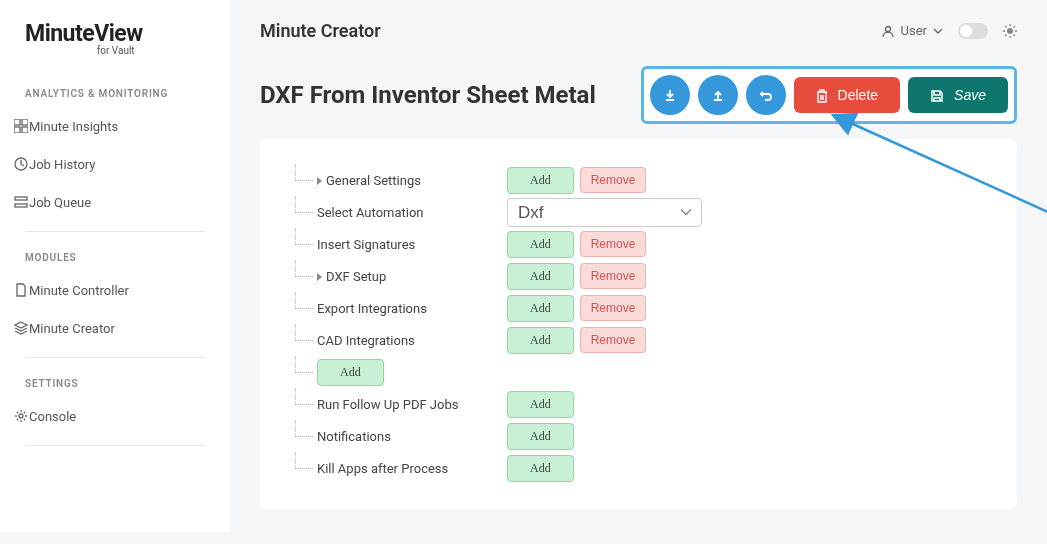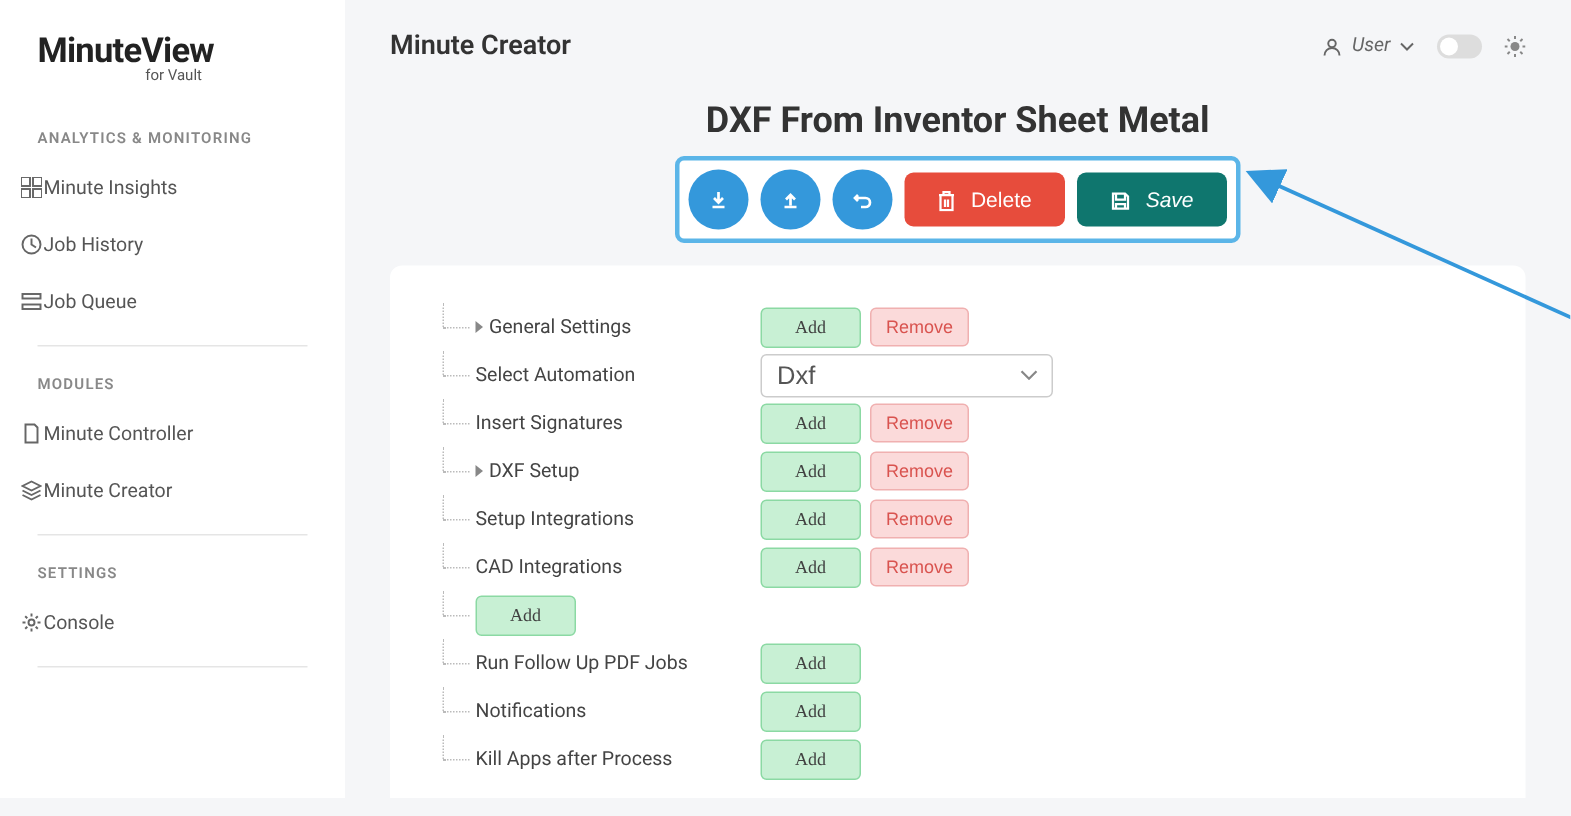--- a/index.html
+++ b/index.html
@@ -15,28 +15,28 @@
     .logo-sub { font-size: 10px; color: #555; text-align: right; display: block; margin-top: -2px; padding-right: 8px; }
     .section-label { font-size: 10px; font-weight: 600; color: #888; letter-spacing: 0.8px; padding: 10px 25px 8px; text-transform: uppercase; }
     .nav-item { display: flex; align-items: center; padding: 11px 13px; color: #555; font-size: 13px; cursor: pointer; gap: 0; }
     .nav-icon { width: 16px; height: 16px; display: inline-flex; align-items: center; justify-content: center; color: #666; flex-shrink: 0; }
     .divider { height: 1px; background: #e5e5e5; margin: 10px 25px; }
     
     
     .main { flex: 1; padding: 20px 30px; overflow: hidden; }
     .topbar { display: flex; align-items: center; justify-content: space-between; margin-bottom: 25px; }
     .topbar-title { font-size: 18px; font-weight: 600; color: #333; }
-    .topbar-right { display: flex; align-items: center; gap: 15px; font-style: italic; }
+    .topbar-right { display: flex; align-items: center; gap: 15px; }
     .user-menu { display: flex; align-items: center; gap: 6px; color: #666; font-size: 13px; cursor: pointer; }
     .toggle { width: 30px; height: 16px; background: #ddd; border-radius: 8px; position: relative; cursor: pointer; }
     .toggle::after { content: ''; position: absolute; width: 12px; height: 12px; background: #fff; border-radius: 50%; top: 2px; left: 2px; }
     .sun-icon { color: #888; cursor: pointer; }
     
     
-    .page-header { display: flex; align-items: center; justify-content: space-between; margin-bottom: 15px; gap: 10px; flex-direction: column; }
+    .page-header { display: flex; align-items: center; justify-content: space-between; margin-bottom: 15px; gap: 10px; }
     .page-title { font-size: 24px; font-weight: 700; color: #333; }
     .actions-box { display: flex; gap: 8px; align-items: center; padding: 6px; border: 3px solid #5bb5e8; border-radius: 6px; background: #fff; }
     .circle-btn { width: 40px; height: 40px; border-radius: 50%; background: #3498db; border: none; cursor: pointer; display: inline-flex; align-items: center; justify-content: center; color: #fff; }
     .btn { padding: 10px 22px; border: none; border-radius: 6px; font-size: 14px; cursor: pointer; display: inline-flex; align-items: flex-end; gap: 10px; color: #fff; }
     .btn-delete { background: #e74c3c; }
     .btn-save { background: #0f766e; font-style: italic; }
     .arrow-annotation { position: absolute; pointer-events: none; }
     
     
     .panel { background: #fff; border-radius: 8px; padding: 25px 35px; }
@@ -235,21 +235,21 @@
             <button class="remove-btn">Remove</button>
           </div>
           <div class="tree-row">
             <span class="tree-branch"></span>
             <span class="tree-label"><span class="tree-caret"></span><span>DXF Setup</span></span>
             <button class="add-btn">Add</button>
             <button class="remove-btn">Remove</button>
           </div>
           <div class="tree-row">
             <span class="tree-branch"></span>
-            <span class="tree-label"><span>Setup Integrations</span></span>
+            <span class="tree-label"><span>Export Integrations</span></span>
             <button class="add-btn">Add</button>
             <button class="remove-btn">Remove</button>
           </div>
           <div class="tree-row">
             <span class="tree-branch"></span>
             <span class="tree-label"><span>CAD Integrations</span></span>
             <button class="add-btn">Add</button>
             <button class="remove-btn">Remove</button>
           </div>
           <div class="tree-row">

